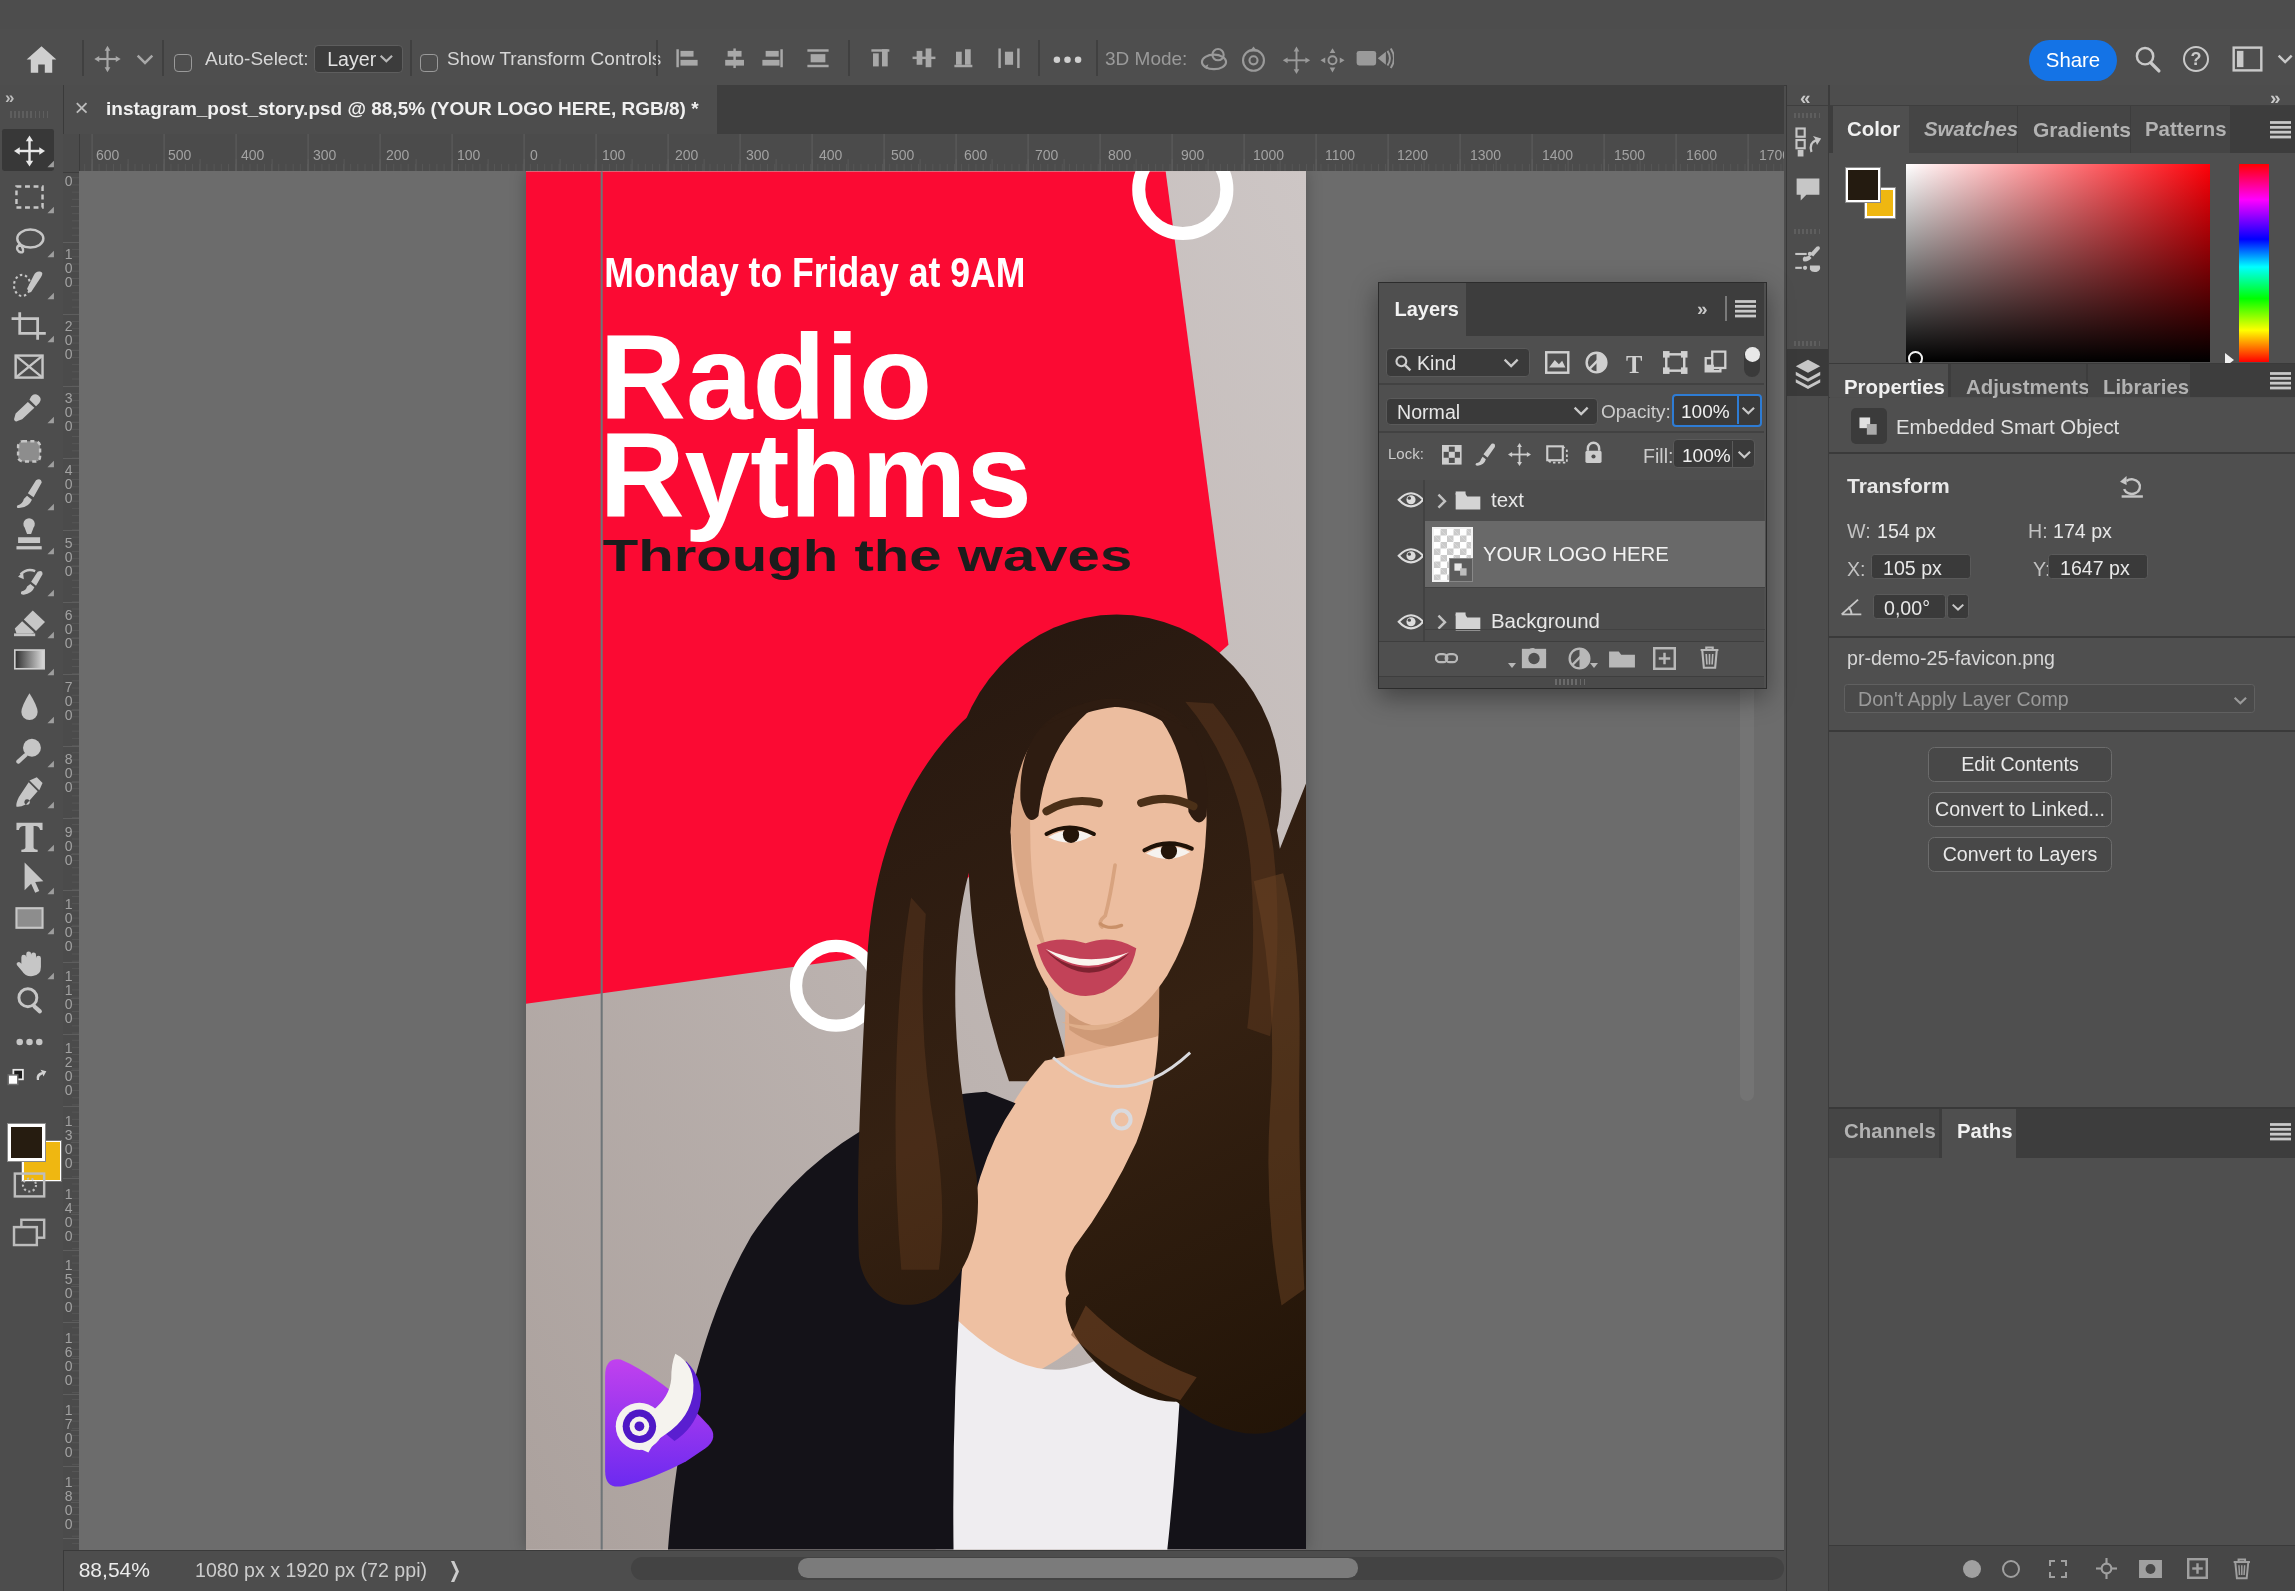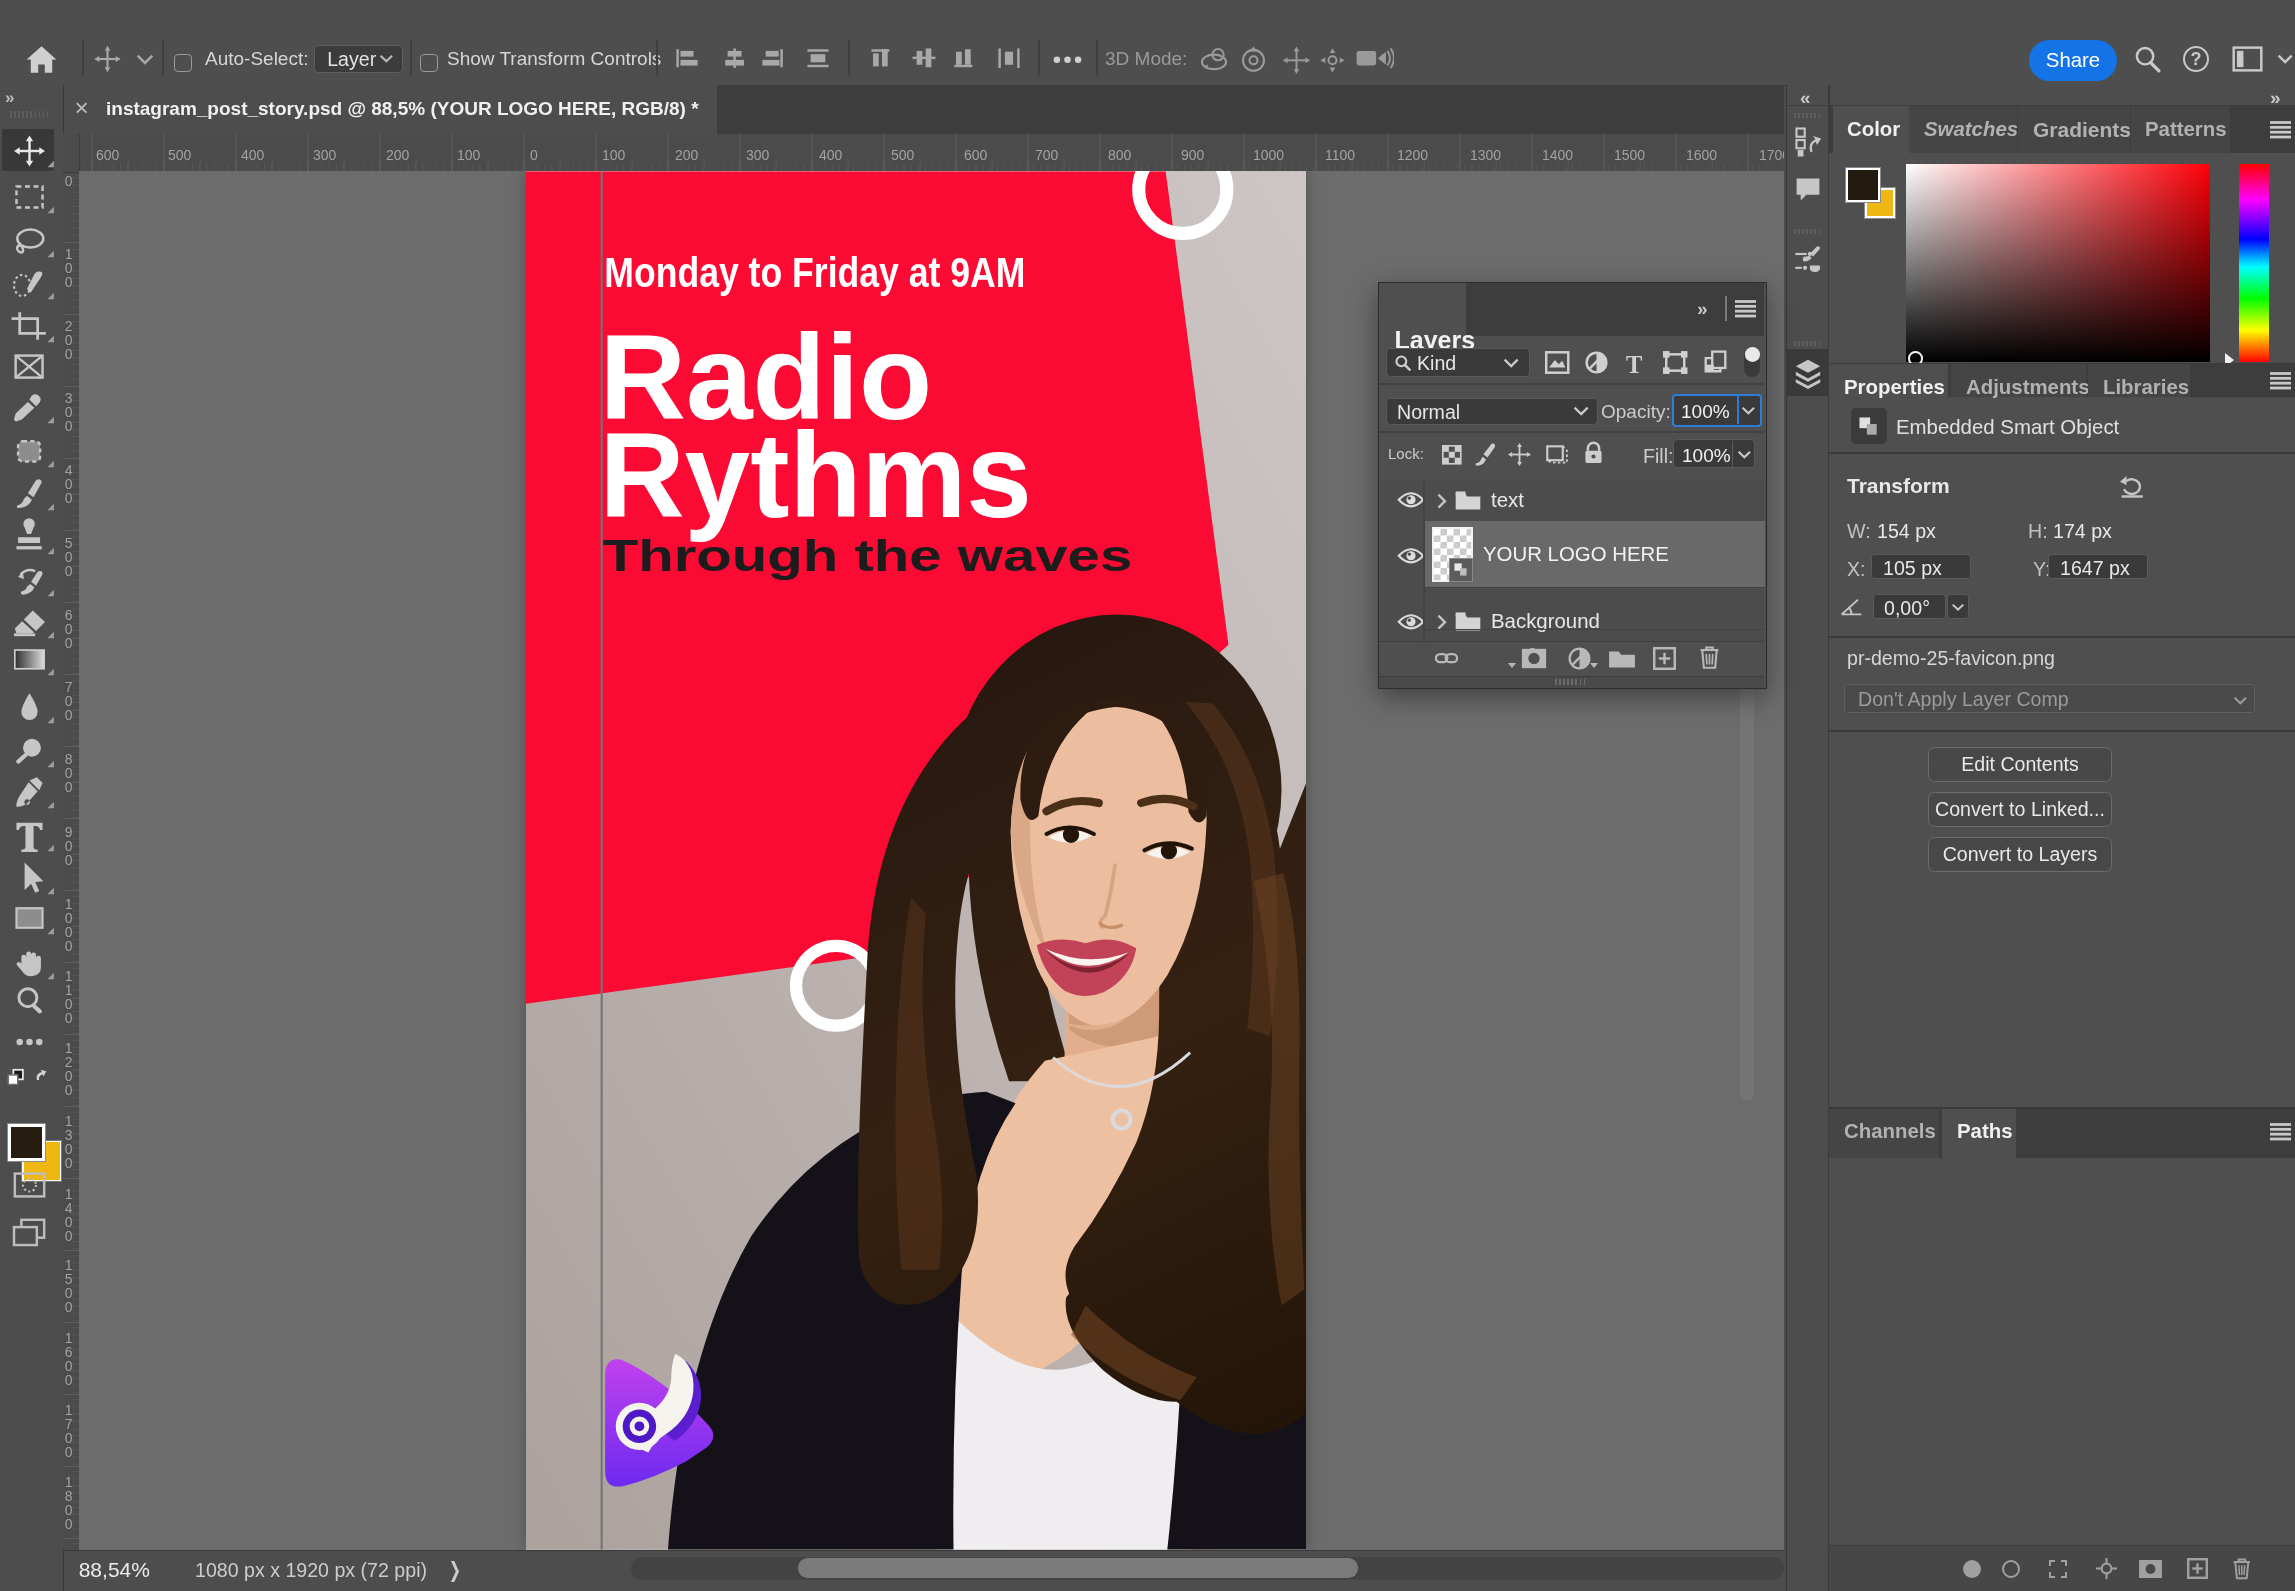--- a/index.html
+++ b/index.html
@@ -669,21 +669,21 @@
           <line x1="8.5" y1="10" x2="9.2" y2="22"></line>
           <line x1="12" y1="10" x2="12" y2="22"></line>
           <line x1="15.5" y1="10" x2="14.8" y2="22"></line>
         </g>
       </svg>
     </div>
 
   <div class="abs" id="layerspanel">
       <div style="position:absolute;left:0;top:0;width:385px;height:53px;background:#3d3d3d;"></div>
 <div style="position:absolute;left:0;top:0;width:87px;height:53px;background:#4f4f4f;"></div>
-<div style="position:absolute;left:15.5px;top:14.7px;color:#f2f2f2;font-size:25px;font-weight:bold;margin-top:28px;">Layers</div>
+<div style="position:absolute;left:15.5px;top:14.7px;color:#f2f2f2;font-size:20px;font-weight:bold;">Layers</div>
 <div style="position:absolute;left:318px;top:14.7px;color:#c9c9c9;font-size:19px;font-weight:bold;letter-spacing:-2.4px;">»</div>
 <div style="position:absolute;left:346px;top:13px;width:1.6px;height:24.5px;background:#7a7a7a;"></div>
 <svg style="position:absolute;left:356px;top:17px" width="21" height="18" viewBox="0 0 26 22">
         <g fill="#c9c9c9">
           <rect x="0" y="0" width="26" height="3.4"></rect>
           <rect x="0" y="6" width="26" height="3.4"></rect>
           <rect x="0" y="12" width="26" height="3.4"></rect>
           <rect x="0" y="18" width="26" height="3.4"></rect>
         </g>
       </svg>

